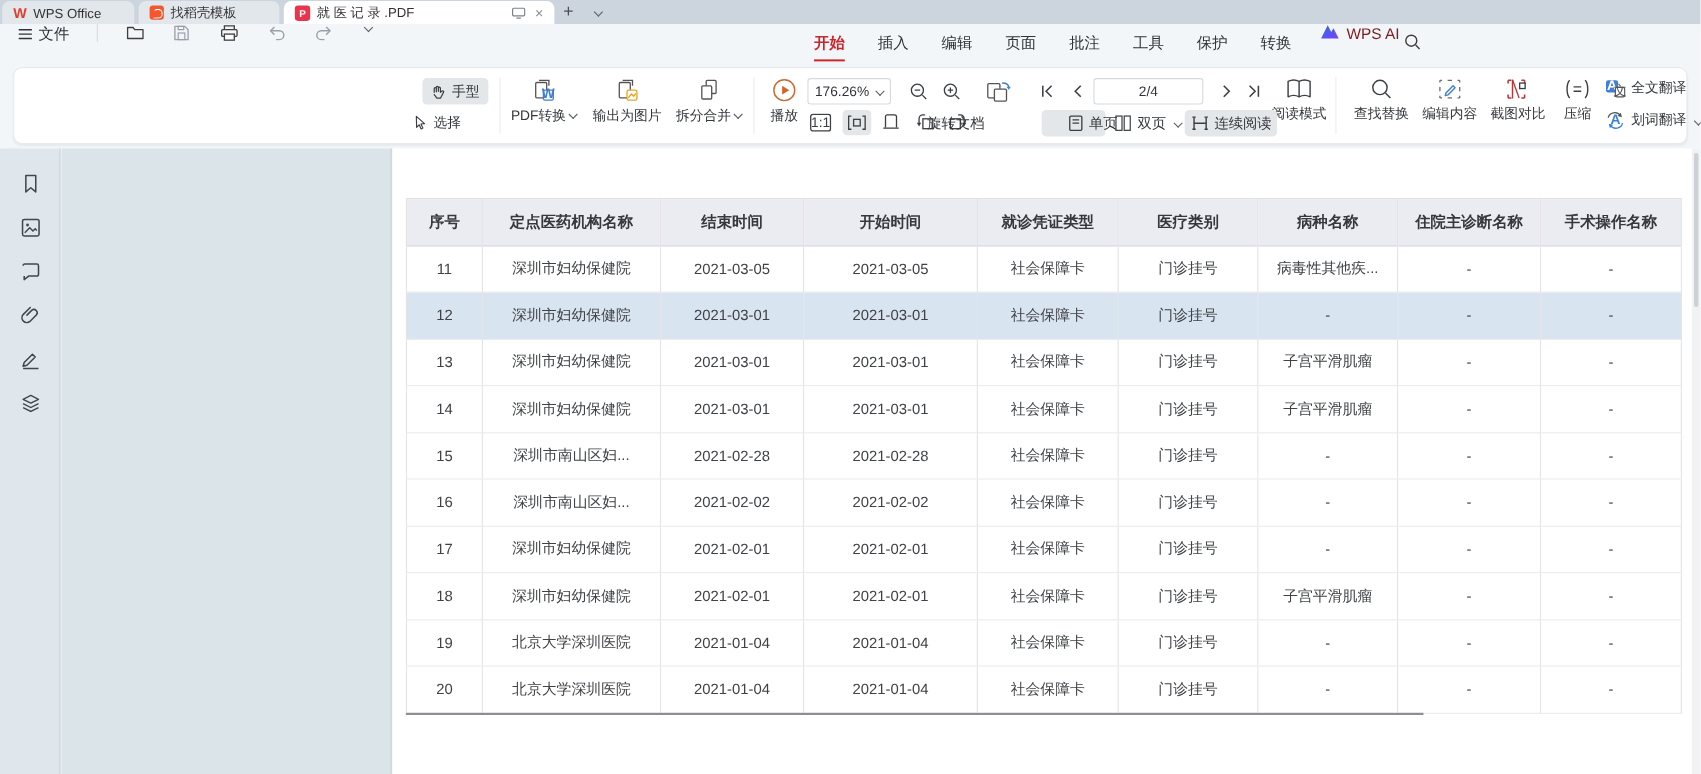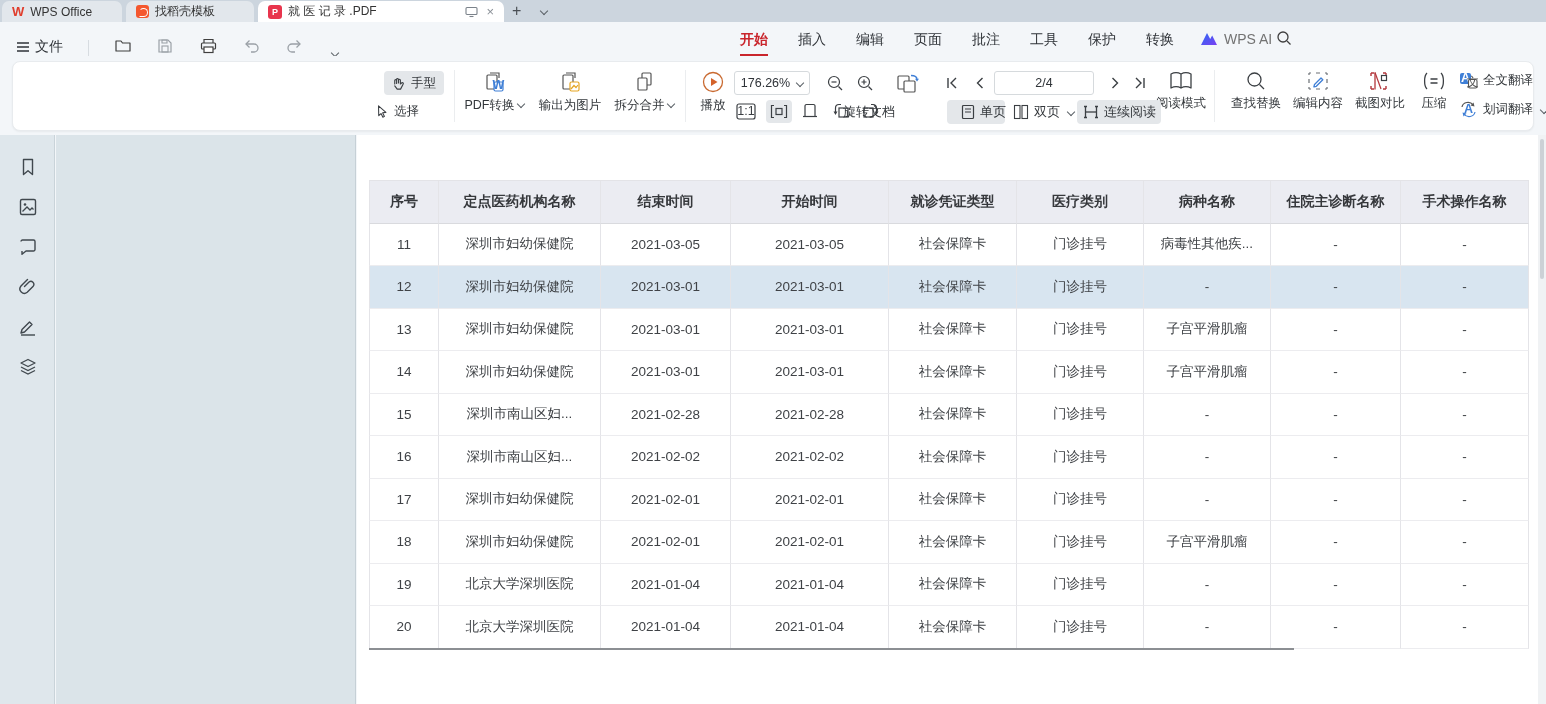--- a/index.html
+++ b/index.html
@@ -23,29 +23,29 @@
   .tab-tools { margin-left:auto; display:flex; align-items:center; gap:8px; color:#7b828a; }
   .xclose { font-size:13px; color:#8a9097; }
   .newtab { position:absolute; left:512px; top:0; font-size:16px; color:#4a4f55; line-height:22px; }
   .tabchev { position:absolute; left:538px; top:8px; }
 
   .chev { display:inline-block; width:6px; height:6px; border-right:1.4px solid #5a6066;
           border-bottom:1.4px solid #5a6066; transform:rotate(45deg); margin-left:3px; vertical-align:2px;}
 
   
   .menubar { position:absolute; top:22px; left:0; right:0; height:34px; background:#f3f6f9; }
-  .menu-left { position:absolute; left:16px; top:0; height:34px; display:flex; align-items:flex-end; gap:25px; }
+  .menu-left { position:absolute; left:16px; top:0; height:34px; display:flex; align-items:flex-start; gap:25px; }
   .file-btn { display:flex; align-items:center; gap:5px; font-size:14px; color:#2f3338; }
   .msep { width:1px; height:16px; background:#d7dce1; }
   .qicon { width:18px; height:18px; display:flex; }
   .menu-items { position:absolute; left:740px; top:0; height:34px; display:flex; align-items:center; gap:30px; }
   .menu-item { font-size:14px; color:#2f3338; position:relative; height:34px; line-height:34px; }
   .menu-item.active { color:#c9252c; font-weight:bold; }
   .menu-item.active::after { content:""; position:absolute; left:0; right:0; bottom:0; height:2.5px; background:#c9252c; }
-  .wpsai { position:absolute; left:1200px; top:0; height:34px; display:flex; align-items:center; gap:6px; font-size:14px; color:#737373;}
+  .wpsai { position:absolute; left:1200px; top:0; height:34px; display:flex; gap:6px; font-size:14px; color:#7f1d1d;}
   .menubar .search { position:absolute; left:1276px; top:8px; }
 
   
   .ribbon { position:absolute; top:56px; left:0; right:0; height:79px; background:#f3f6f9; }
   .card { position:absolute; left:12px; top:5px; width:1522px; height:70px; background:#fff;
           border:1px solid #e8ebee; border-radius:8px; box-shadow:0 1px 2px rgba(0,0,0,.05); }
   .card * { font-size:12.5px; }
   .vsep { position:absolute; top:8px; height:52px; width:1px; background:#ebedef; }
   .tool { position:absolute; display:flex; align-items:center; gap:5px; color:#33373b; white-space:nowrap; }
   .pill { background:#e4e7ea; border-radius:4px; }
@@ -340,21 +340,21 @@
     <span class="icon" style="position:absolute;left:848px;top:40px;">
       <svg width="20" height="17" viewBox="0 0 20 17">
           <rect x="3" y="6" width="9" height="9" fill="none" stroke="#3b3f43" stroke-width="1.2"></rect>
           <path d="M15.5 11V6a3.5 3.5 0 0 0-3.5-3.5h-2" fill="none" stroke="#3b3f43" stroke-width="1.2"></path>
           <polygon points="13.5,9.5 17.5,9.5 15.5,13" fill="#3b3f43"></polygon>
         </svg>
     </span>
     <div class="tool" style="left:830px;top:41px;">
       <span style="font-size:13px;">旋转文档</span>
     </div>
-    <div class="tool pill" style="left:934px;top:38px;width:58px;height:24px;padding-left:14px;">
+    <div class="tool pill" style="left:934px;top:38px;width:58px;height:24px;padding-left:24px;">
       <span class="icon">
         <svg width="14" height="16" viewBox="0 0 14 16">
             <rect x="1.5" y="1.5" width="11" height="13" rx="1" fill="none" stroke="#3b3f43" stroke-width="1.2"></rect>
             <path d="M4 5h6M4 8h6" stroke="#3b3f43" stroke-width="1.1"></path>
           </svg>
       </span>
       <span style="font-size:13px;">单页</span>
     </div>
     <div class="tool" style="left:1000px;top:38px;height:24px;">
       <span class="icon">

